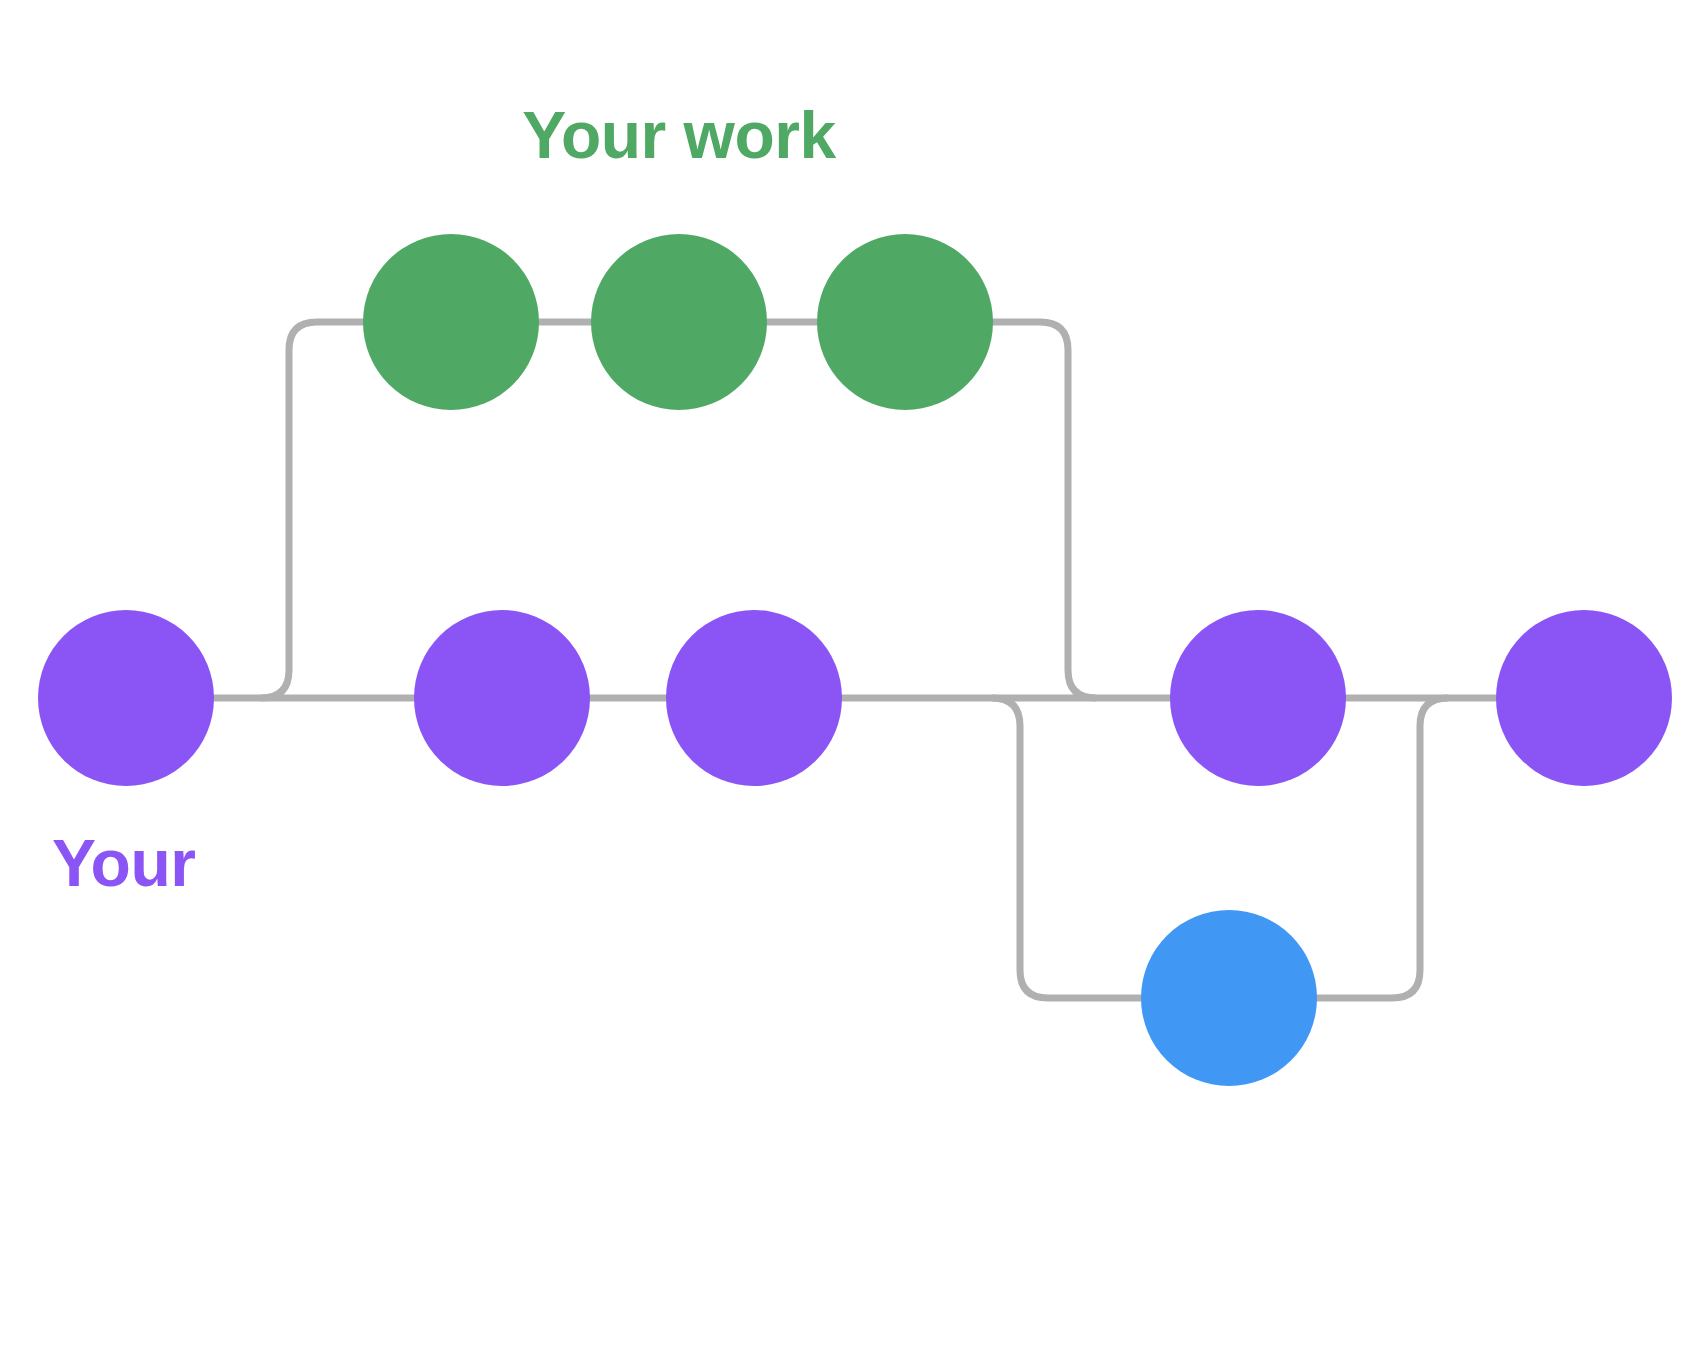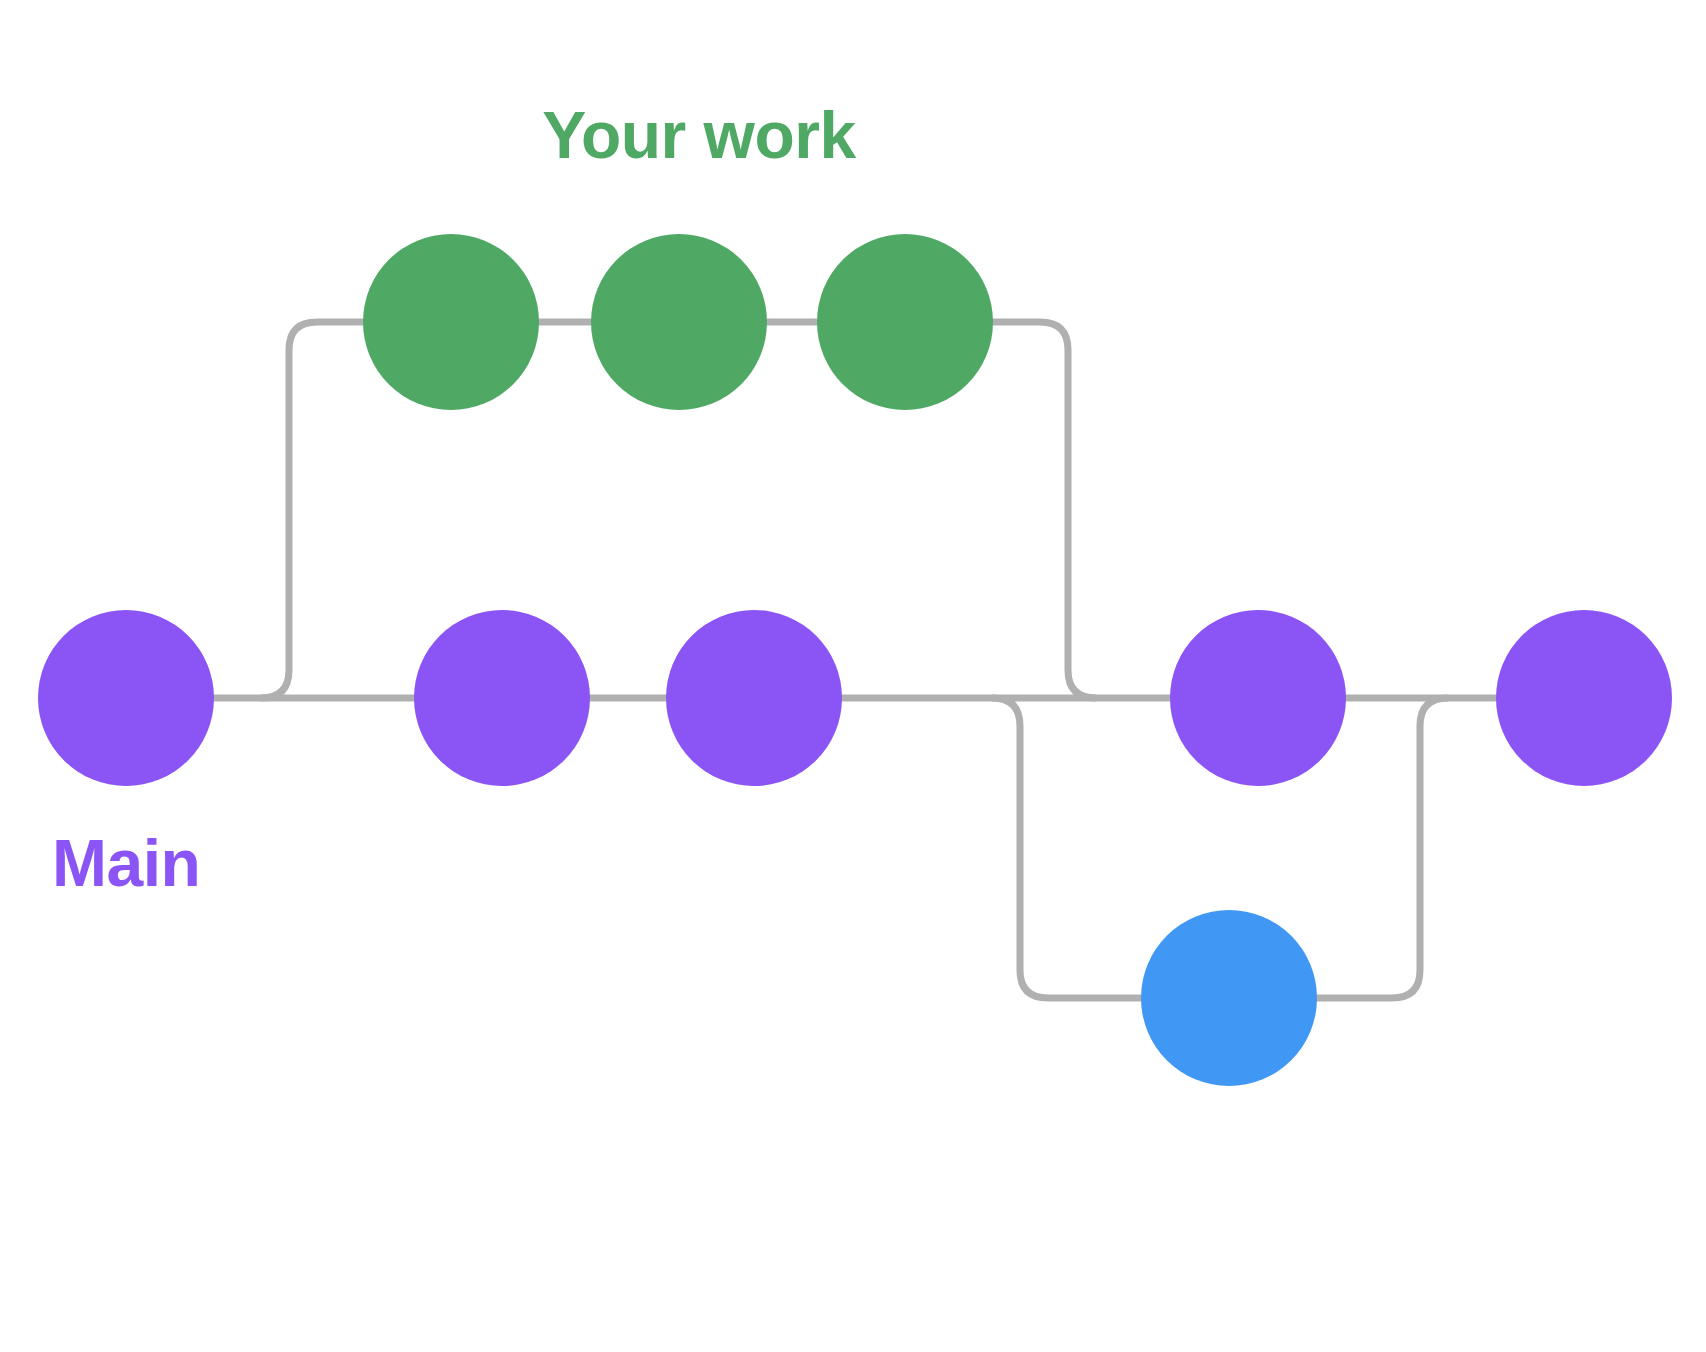--- a/index.html
+++ b/index.html
@@ -30,21 +30,20 @@
     font-size: 66px;
     line-height: 1.0;
     letter-spacing: -0.5px;
     white-space: nowrap;
   }
   .label-your-work {
     left: 679px;
     top: 102px;
     transform: translateX(-50%);
     text-align: center;
-    margin-left: 20px;
   }
   .label-main {
     left: 52px;
     top: 830px;
   }
   .label-another {
     left: 1228px;
     top: 1121px;
     transform: translateX(-50%);
     width: 560px;
@@ -68,16 +67,16 @@
       <circle cx="1258" cy="698" r="88" fill="#8B55F6"></circle>
       <circle cx="1584" cy="698" r="88" fill="#8B55F6"></circle>
       <circle cx="451" cy="322" r="88" fill="#4FA965"></circle>
       <circle cx="679" cy="322" r="88" fill="#4FA965"></circle>
       <circle cx="905" cy="322" r="88" fill="#4FA965"></circle>
       <circle cx="1229" cy="998" r="88" fill="#4198F4"></circle>
     </svg>
 
   <div class="branch-label label-your-work" style="color: rgb(79, 169, 101);">Your work</div>
 
-  <div class="branch-label label-main" style="color: rgb(139, 85, 246);">Main</div>
+  <div class="branch-label label-main" style="color: rgb(139, 85, 246);">Your</div>
 
 
 </div>
 
 </body></html>

